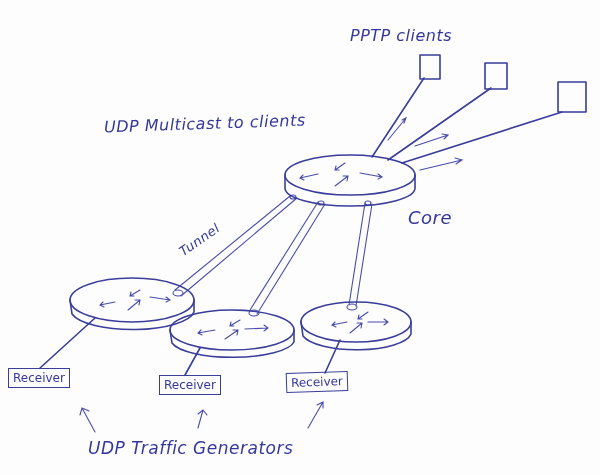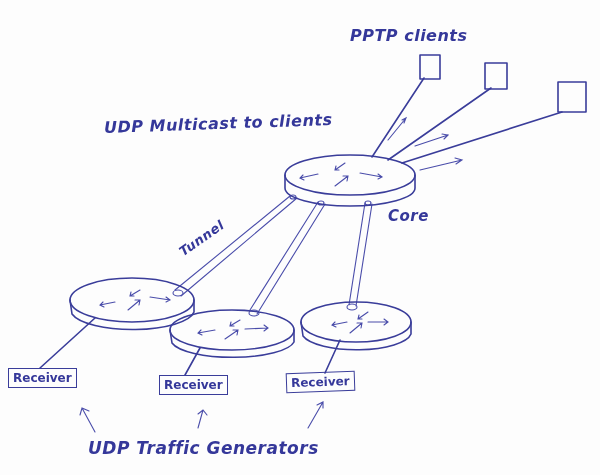--- a/index.html
+++ b/index.html
@@ -1,16 +1,16 @@
 <!DOCTYPE html>
 <html><head>
 <meta charset="utf-8">
 <style>
   html, body { margin: 0; padding: 0; background: #ffffff; }
-  #canvas { position: relative; width: 600px; height: 475px; overflow: hidden; background: #fdfdfd; font-weight: bold; }
+  #canvas { position: relative; width: 600px; height: 475px; overflow: hidden; background: #fdfdfd; }
   svg { position: absolute; left: 0; top: 0; }
   .ink { stroke: #3a3d9a; fill: none; stroke-width: 1.6; stroke-linecap: round; stroke-linejoin: round; }
   .ink-thin { stroke: #4a4daa; fill: none; stroke-width: 1.1; stroke-linecap: round; }
   .label {
     position: absolute; color: #35389a;
     font-family: "DejaVu Sans", sans-serif; font-style: oblique;
     white-space: nowrap; letter-spacing: 0.5px;
   }
   .box-label {
     position: absolute; color: #35389a;
@@ -96,21 +96,21 @@
 
     <g>
       <path class="ink-thin" d="M95 432 L82 408 M80 415 L82 408 L89 411"></path>
       <path class="ink-thin" d="M198 428 L203 410 M198 414 L203 410 L207 415"></path>
       <path class="ink-thin" d="M308 428 L323 402 M317 405 L323 402 L323 408"></path>
     </g>
   </svg>
 
   <div class="label" style="left:350px; top:26px; font-size:16px;">PPTP clients</div>
   <div class="label" style="left:104px; top:114px; font-size:16px; transform:rotate(-2deg);">UDP Multicast to clients</div>
-  <div class="label" style="left:388px; top:207px; font-size:15px;">Core</div>
+  <div class="label" style="left:408px; top:207px; font-size:18px;">Core</div>
   <div class="label" style="left:185px; top:244px; font-size:13px; transform:rotate(-35deg); transform-origin:left bottom;">Tunnel</div>
 
   <div class="box-label" style="left:8px; top:368px;">Receiver</div>
   <div class="box-label" style="left:159px; top:375px;">Receiver</div>
   <div class="box-label" style="left:286px; top:372px; transform:rotate(-2deg);">Receiver</div>
 
   <div class="label" style="left:88px; top:438px; font-size:17px;text-align:right;">UDP Traffic Generators</div>
 </div>
 
 </body></html>

